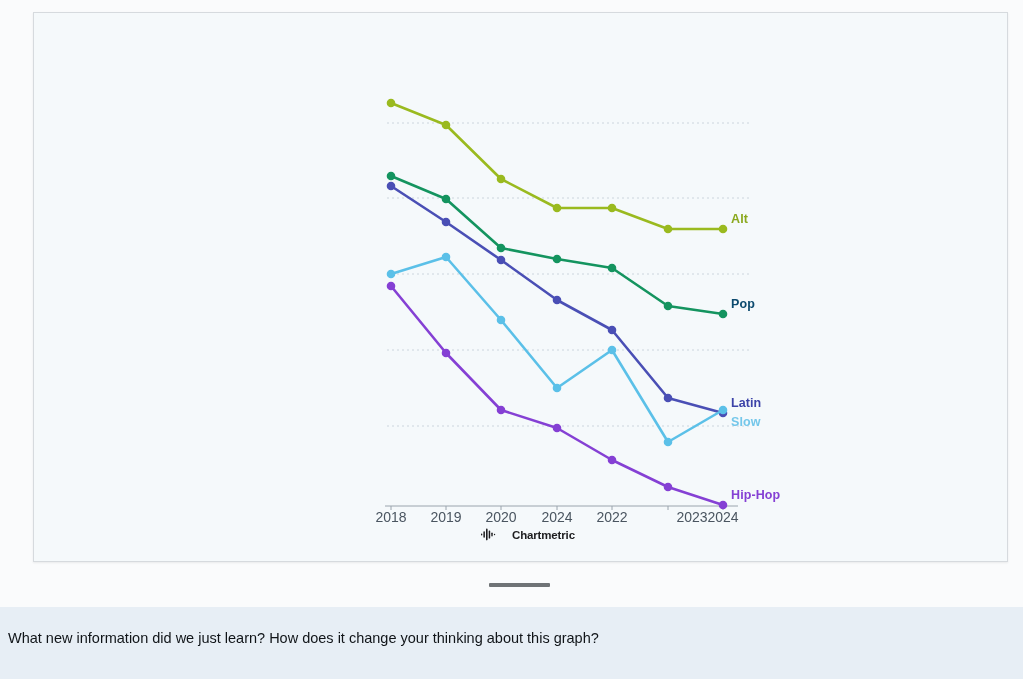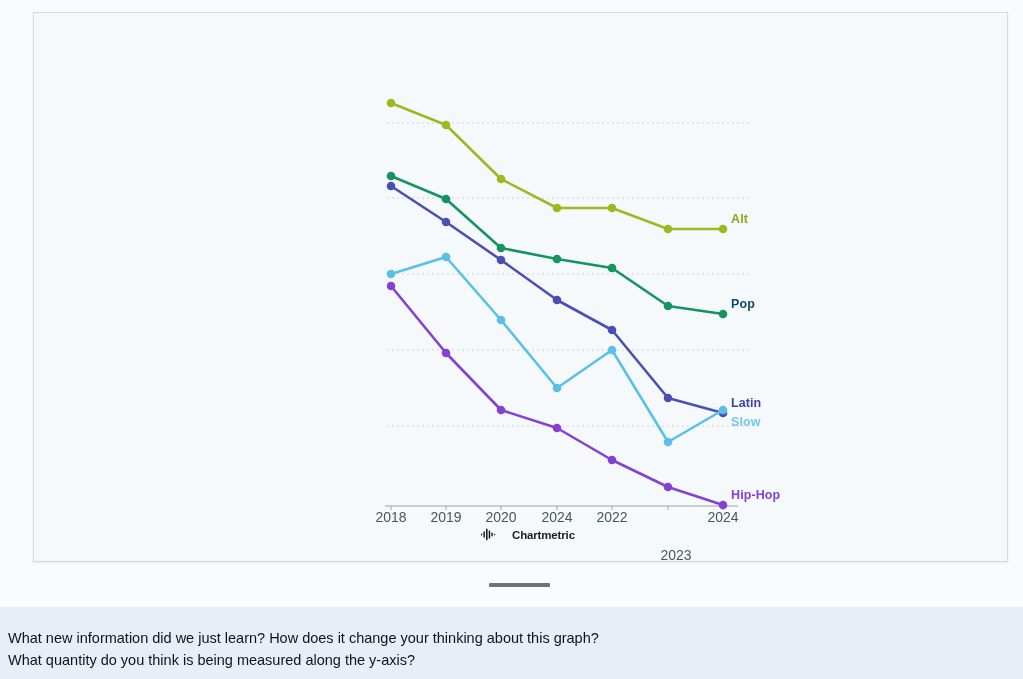--- a/index.html
+++ b/index.html
@@ -196,21 +196,21 @@
           <circle cx="689" cy="492" r="3.6" fill="#8540d4" stroke="#8540d4" stroke-width="1.4"></circle>
         </g>
     </svg>
 
     <div id="x-tick-labels">
         <div class="x-tick-label" style="left: 357px; top: 496px;">2018</div>
         <div class="x-tick-label" style="left: 412px; top: 496px;">2019</div>
         <div class="x-tick-label" style="left: 467px; top: 496px;">2020</div>
         <div class="x-tick-label" style="left: 523px; top: 496px;">2024</div>
         <div class="x-tick-label" style="left: 578px; top: 496px;">2022</div>
-        <div class="x-tick-label" style="left: 642px; top: 496px; margin-top: 38px;">2023</div>
+        <div class="x-tick-label" style="left: 658px; top: 496px;">2023</div>
         <div class="x-tick-label" style="left: 689px; top: 496px;">2024</div>
       </div>
     <div id="series-labels">
         <div class="series-label" style="left: 697px; top: 199px; color: rgb(138, 168, 29);">Alt</div>
         <div class="series-label" style="left: 697px; top: 284px; color: #0c4a6e;">Pop</div>
         <div class="series-label" style="left: 697px; top: 383px; color: rgb(60, 67, 168);">Latin</div>
         <div class="series-label" style="left: 697px; top: 402px; color: rgb(116, 199, 234);">Slow</div>
         <div class="series-label" style="left: 697px; top: 475px; color: rgb(133, 64, 212);">Hip-Hop</div>
       </div>
 
@@ -227,14 +227,13 @@
     </div>
 
 
   </div>
 </div>
 
 <div id="drag-handle"></div>
 
 <div id="prompt-block">
   <div class="prompt-line">What new information did we just learn? How does it change your thinking about this graph?</div>
-  <div class="prompt-line">What quantity do you think is being measured along the y-axis?</div>
 </div>
 
 </body></html>

